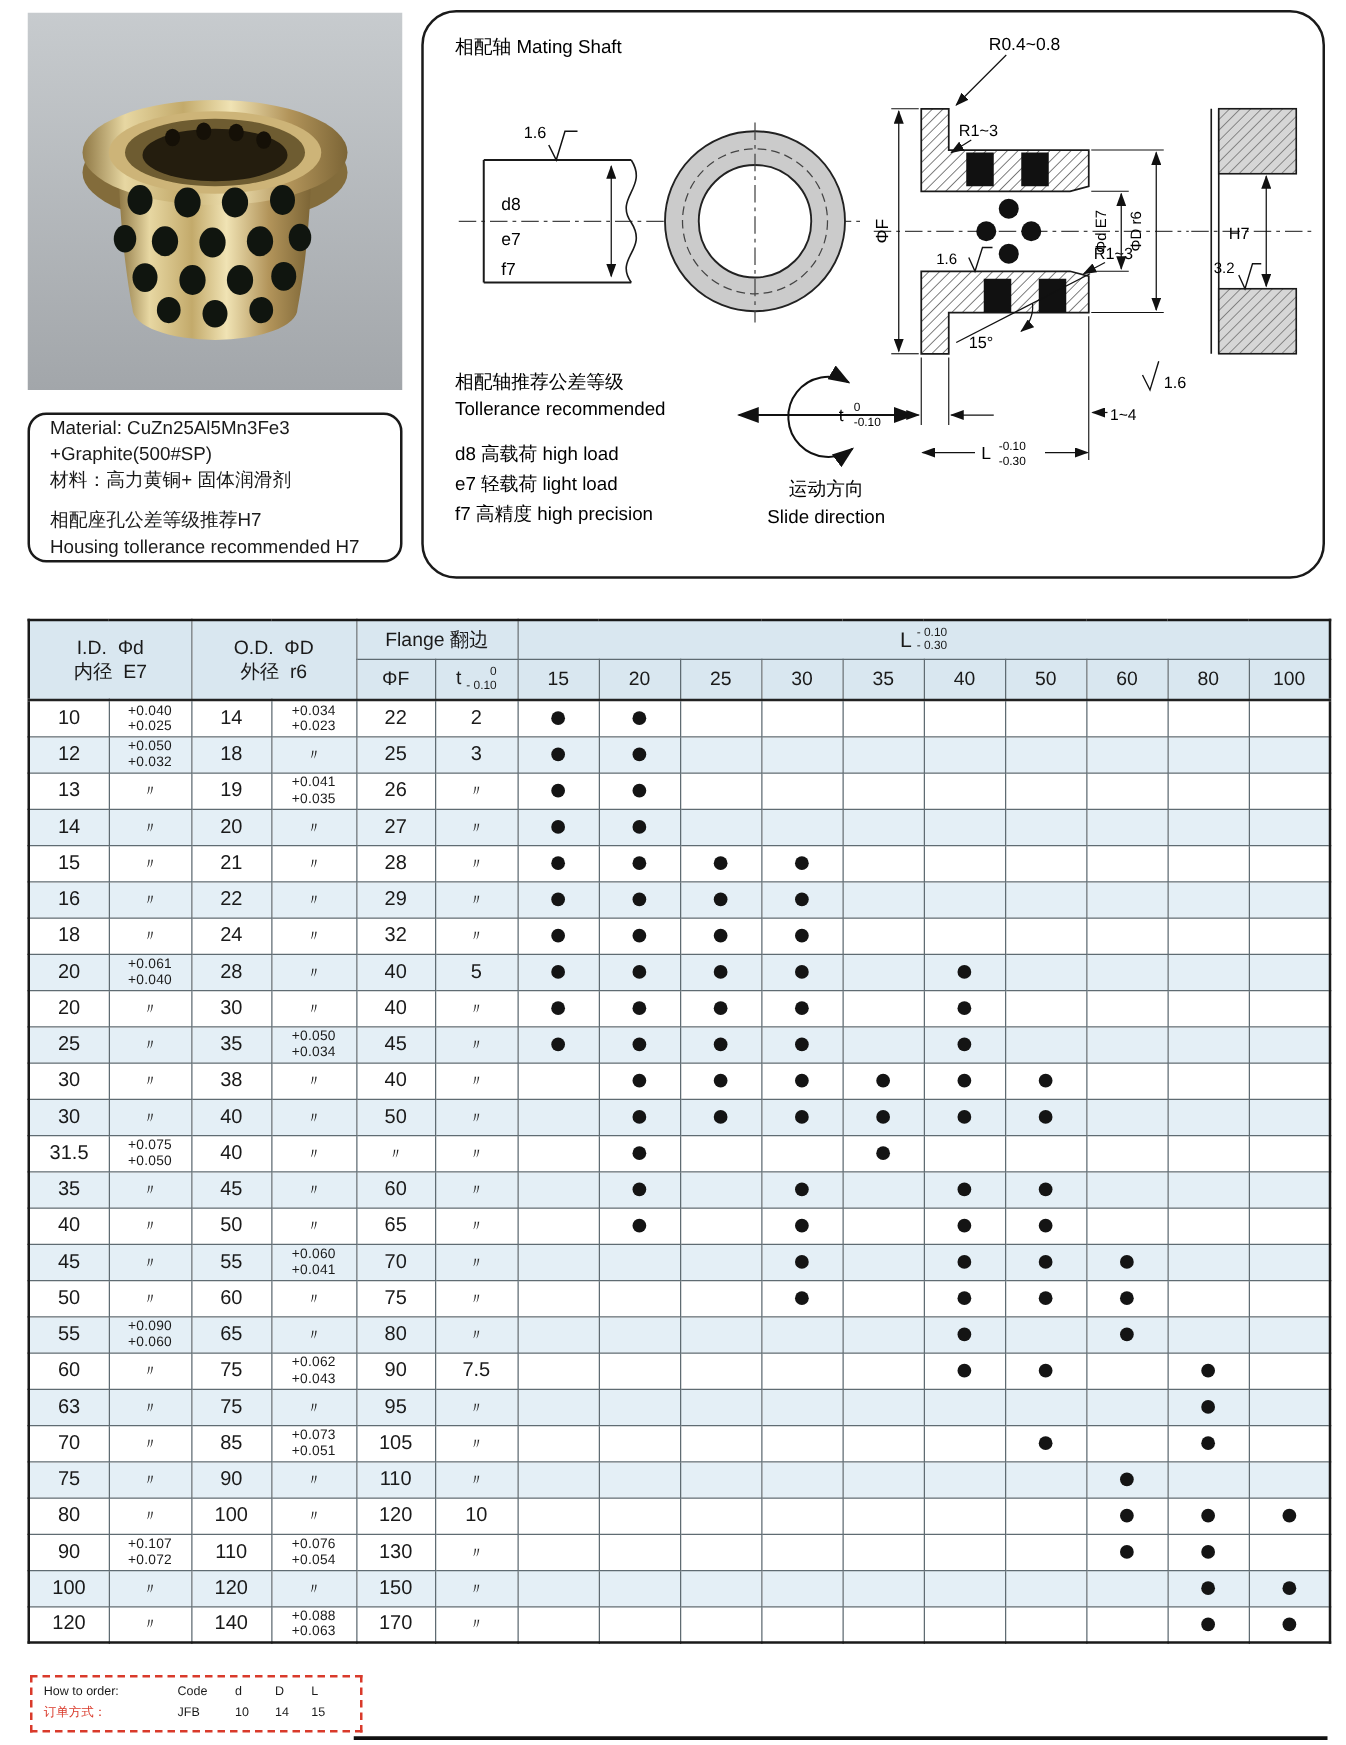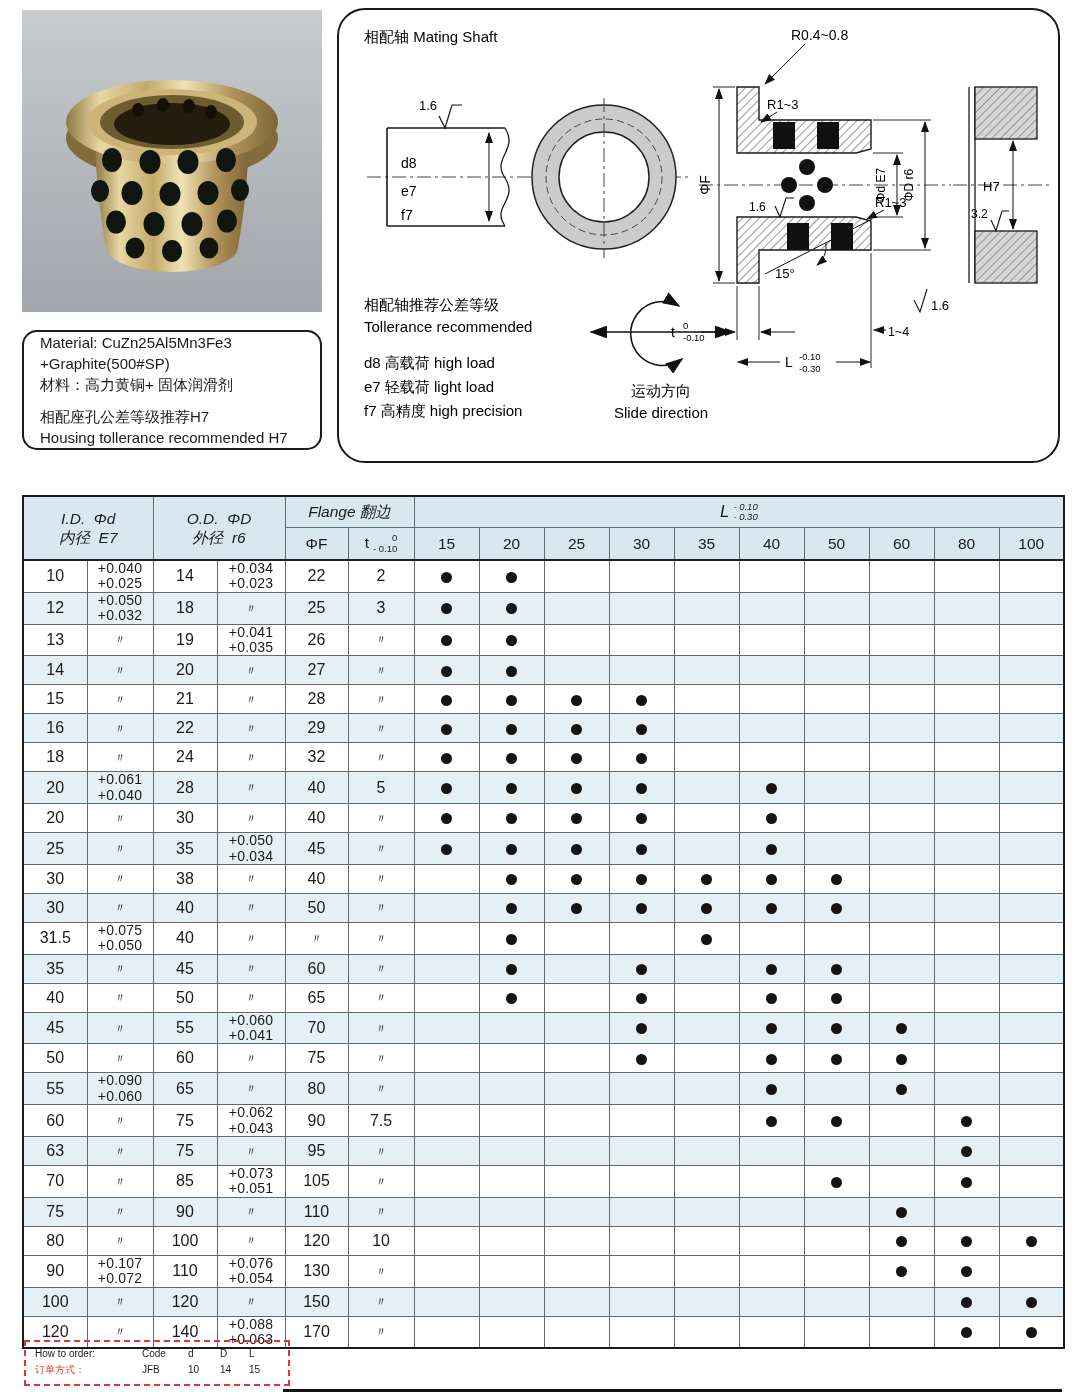--- a/index.html
+++ b/index.html
@@ -15,26 +15,26 @@
   .mat-box{position:absolute;left:22px;top:330px;width:264px;padding:0 16px;
            border:2px solid #1a1a1a;border-radius:15px;font-size:15px;line-height:1.4;}
   .mat-box .gap{height:11px;}
   
   table.size{position:absolute;left:22px;top:495px;width:1043px;border-collapse:collapse;
              table-layout:fixed;border:2px solid #1a1a1a;}
   table.size th,table.size td{border:1px solid #5f6b72;text-align:center;vertical-align:middle;
              padding:0;overflow:hidden;}
   table.size thead th{background:var(--head-bg,#d9e7f0);font-weight:normal;font-size:15.5px;}
   table.size thead{border-bottom:2px solid #222;}
-  table.size thead tr.h1 th{height:30px;font-style:italic;}
+  table.size thead tr.h1 th{height:30px;}
   table.size thead tr.h2 th{height:31px;}
   table.size tbody tr{height:29px;}
   table.size tbody tr.shade td{background:var(--row-alt,#e4eff6);}
   td.num{font-size:16px;}
-  .tol2{font-size:14px;line-height:1.1;letter-spacing:.2px;}
+  .tol2{font-size:11px;line-height:1.1;letter-spacing:.2px;}
   .ditto{font-size:12.5px;color:#222;}
   .dot{display:inline-block;width:11px;height:11px;border-radius:50%;background:var(--dot,#141414);vertical-align:middle;}
   .hdr2{white-space:pre;line-height:1.25;font-size:15.5px;}
   .stack{display:inline-block;vertical-align:middle;text-align:right;font-size:9.5px;line-height:1.1;margin-left:4px;}
   .big-l{font-size:17px;vertical-align:middle;}
   
   .order-box{position:absolute;left:24px;top:1340px;width:244px;padding:6px 9px 7px 9px;
              border:2px dashed var(--accent,#d93a2b);}
   .order-grid{display:grid;grid-template-columns:107px 46px 32px 29px 22px;row-gap:4px;
               font-size:10px;align-items:baseline;}

